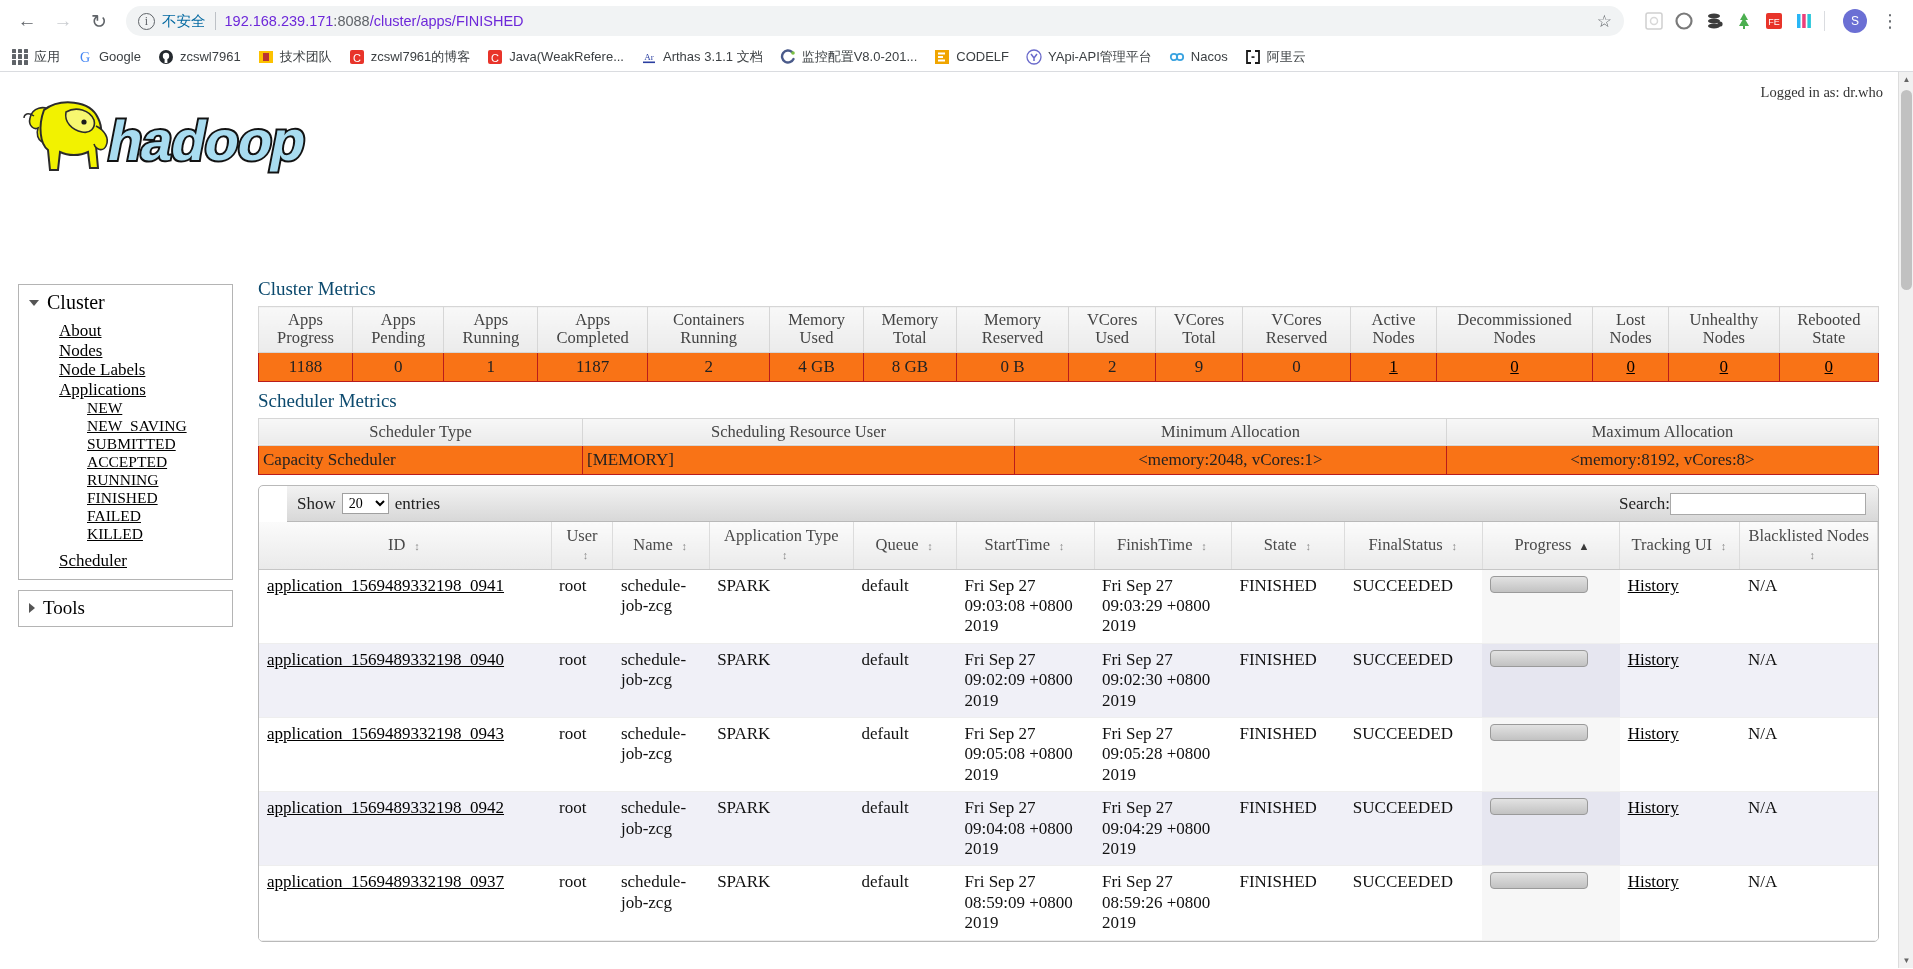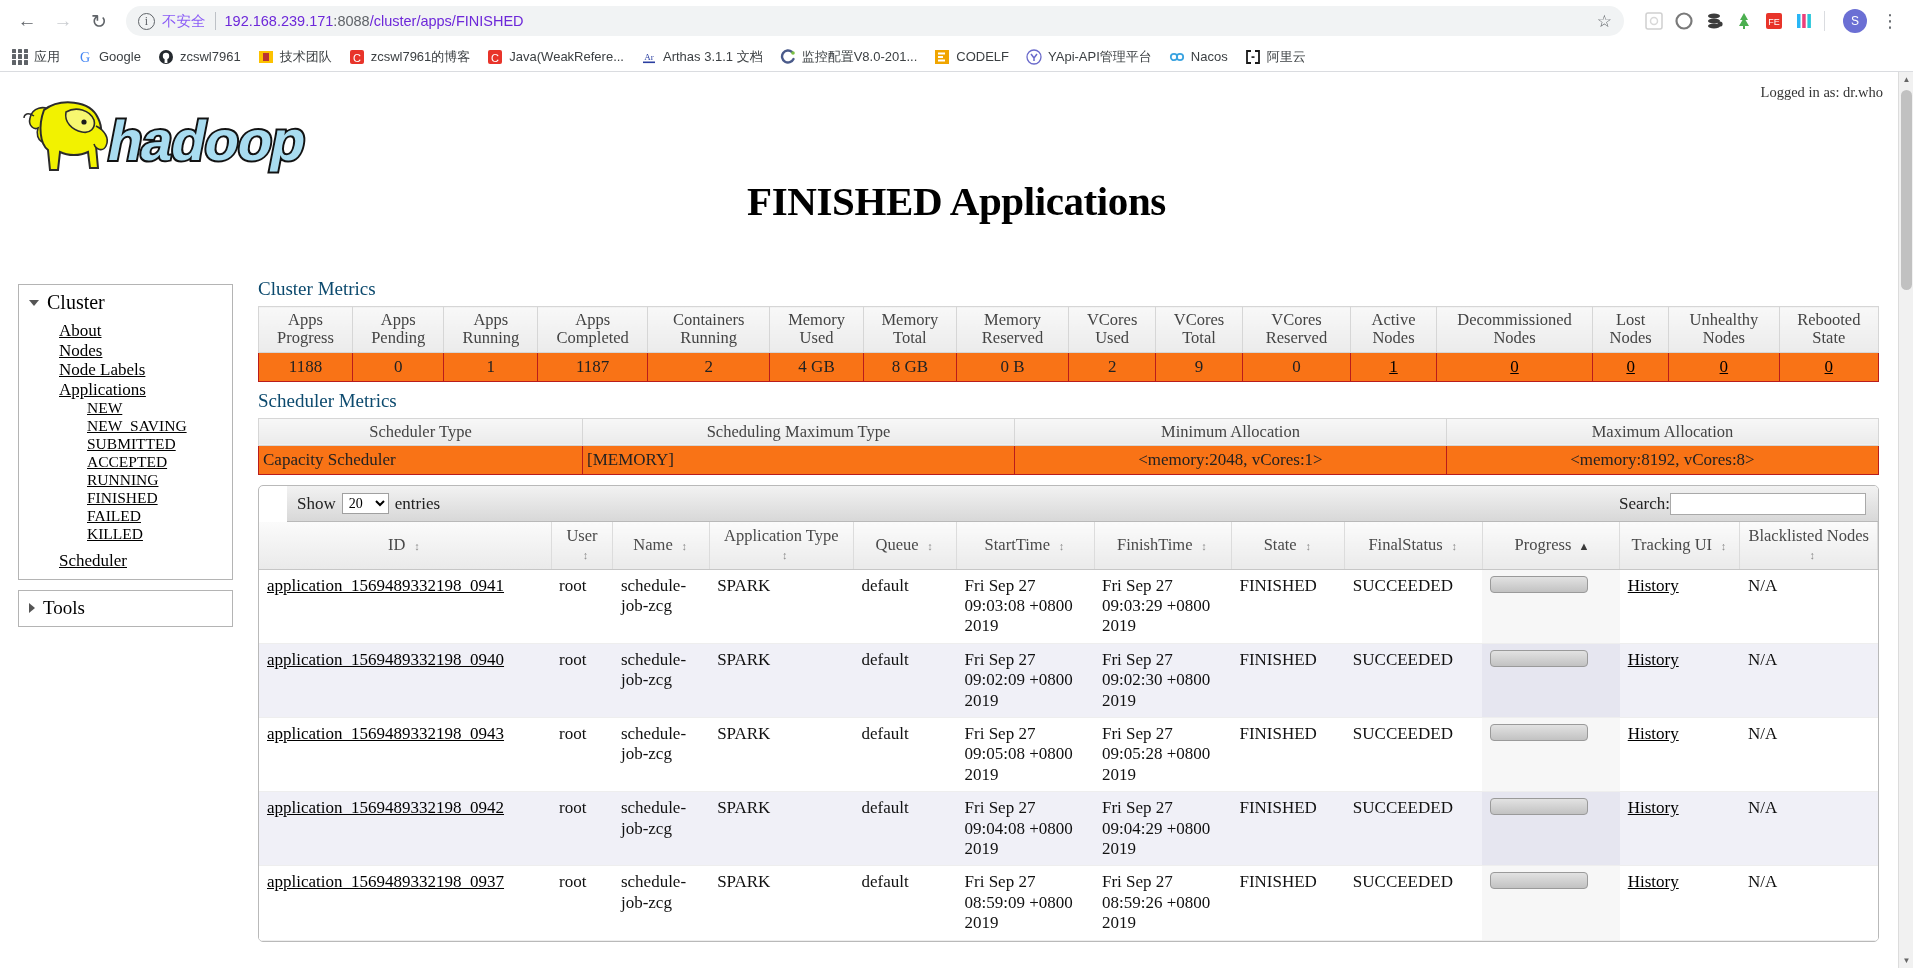--- a/index.html
+++ b/index.html
@@ -29,21 +29,21 @@
     display: flex; align-items: center; padding: 0 12px; margin: 0 8px;
     min-width: 0;
   }
   .omni-info {
     width: 17px; height: 17px; border: 1.4px solid #5f6368;
     border-radius: 50%; display: flex; align-items: center;
     justify-content: center; font-size: 12px; color: #5f6368;
     font-family: "Liberation Serif", serif; flex: none; margin-right: 7px;
   }
   .omni-insecure {
-    font-size: 14.5px; color: #8b5cf6; white-space: nowrap;
+    font-size: 14.5px; color: #0369a1; white-space: nowrap;
     padding-right: 9px; margin-right: 9px;
     border-right: 1px solid #bdc1c6; line-height: 18px;
   }
   .omni-url { font-size: 14.5px; color: #202124; white-space: nowrap; }
   .omni-url .host { color: #6d28d9; }
   .omni-url .dim { color: #5f6368; }
   .omni-star {
     margin-left: auto; font-size: 17px; color: #5f6368; flex: none;
     padding-left: 8px;
   }
@@ -387,21 +387,20 @@
         <circle cx="70" cy="28" r="2.6" fill="#1a1a1a"></circle>
         <path d="M20 22 C14 18 10 20 10 24" fill="none" stroke="#2b2b2b" stroke-width="1.4"></path>
       </g>
 
       <g transform="skewX(-11)">
         <text x="104" y="66" font-family="Liberation Sans, sans-serif" font-size="56" font-weight="bold" fill="#a8dcf0" stroke="#121212" stroke-width="4" paint-order="stroke" letter-spacing="-1">hadoop</text>
       </g>
     </svg>
   </div>
 
-  <div class="page-title">FINISHED Applications</div>
 
   <div class="sidebar">
     <div class="nav-box">
       <div class="nav-head">
         <span class="tri-down"></span>
         <span>Cluster</span>
       </div>
       <ul class="nav-list">
         <li><a class="nav-link" href="#">About</a></li>
         <li><a class="nav-link" href="#">Nodes</a></li>
@@ -476,21 +475,21 @@
           <td><a href="#">0</a></td>
         </tr>
       </tbody>
     </table>
 
     <h2 class="sec-title">Scheduler Metrics</h2>
     <table class="metric-table">
       <thead>
         <tr>
           <th style="width:18%">Scheduler Type</th>
-          <th style="width:24%">Scheduling Maximum Type</th>
+          <th style="width:24%">Scheduling Resource User</th>
           <th style="width:24%">Minimum Allocation</th>
           <th style="width:24%">Maximum Allocation</th>
         </tr>
       </thead>
       <tbody>
         <tr>
           <td class="lft">Capacity Scheduler</td>
           <td class="lft">[MEMORY]</td>
           <td>&lt;memory:2048, vCores:1&gt;</td>
           <td>&lt;memory:8192, vCores:8&gt;</td>

